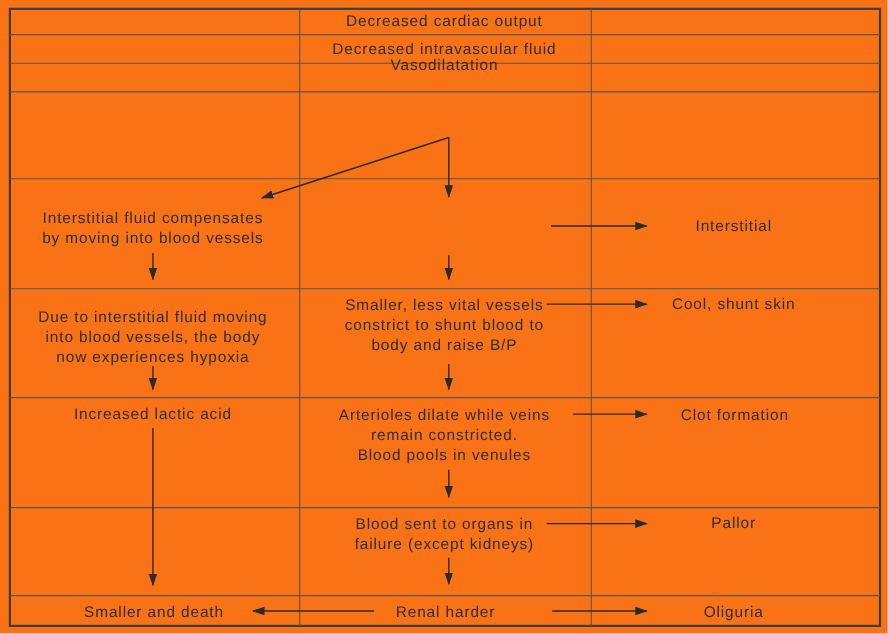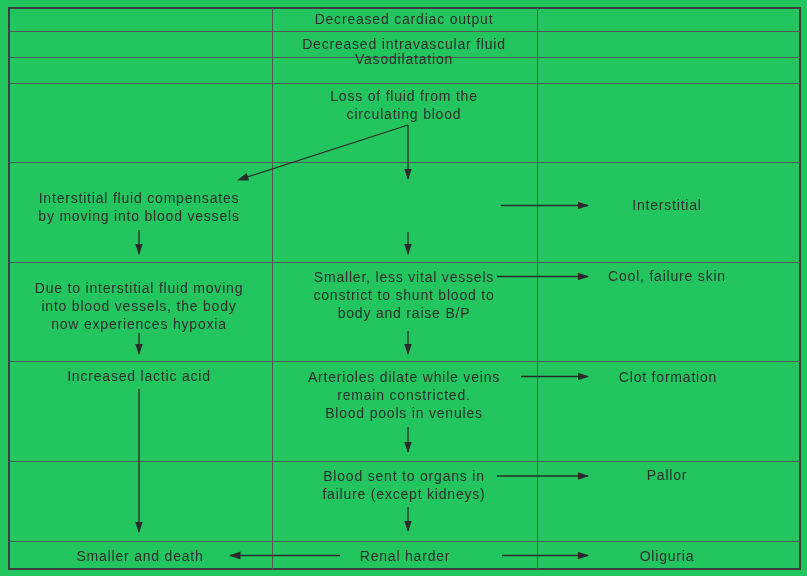--- a/index.html
+++ b/index.html
@@ -1,20 +1,20 @@
 <!DOCTYPE html>
 <html><head>
 <meta charset="utf-8">
 <style>
   html, body { margin: 0; padding: 0; background: #ffffff; }
   .canvas {
     position: relative;
     width: 807px;
     height: 576px;
-    background: #22c55e;
+    background: #f97316;
     font-family: "Liberation Sans", sans-serif;
     color: #2e2e2e;
     overflow: hidden;
   }
   svg.layer {
     position: absolute;
     left: 0; top: 0;
     width: 807px; height: 576px;
   }
   .grid-line { stroke: #565656; stroke-width: 1; }
@@ -71,32 +71,30 @@
       <line class="arrow" x1="408" y1="507" x2="408" y2="531" marker-end="url(#ah)"></line>
       <line class="arrow" x1="497" y1="476" x2="588" y2="476" marker-end="url(#ah)"></line>
       <line class="arrow" x1="340" y1="555.5" x2="230" y2="555.5" marker-end="url(#ah)"></line>
       <line class="arrow" x1="502" y1="555.5" x2="588" y2="555.5" marker-end="url(#ah)"></line>
     </g>
   </svg>
 
   <div class="node" style="left:404px; top:10px">Decreased cardiac output</div>
   <div class="node" style="left:404px; top:35px">Decreased intravascular fluid</div>
   <div class="node" style="left:404px; top:50px">Vasodilatation</div>
-  <div class="node" style="left:404px; top:87px">Loss of fluid from the
-circulating blood</div>
   <div class="node" style="left:139px; top:189px">Interstitial fluid compensates
 by moving into blood vessels</div>
   <div class="node" style="left:667px; top:196px">Interstitial</div>
   <div class="node" style="left:139px; top:279px">Due to interstitial fluid moving
 into blood vessels, the body
 now experiences hypoxia</div>
   <div class="node" style="left:404px; top:268px">Smaller, less vital vessels
 constrict to shunt blood to
 body and raise B/P</div>
-  <div class="node" style="left:667px; top:267px">Cool, failure skin</div>
+  <div class="node" style="left:667px; top:267px">Cool, shunt skin</div>
   <div class="node" style="left:139px; top:367px">Increased lactic acid</div>
   <div class="node" style="left:404px; top:368px">Arterioles dilate while veins
 remain constricted.
 Blood pools in venules</div>
   <div class="node" style="left:668px; top:368px">Clot formation</div>
   <div class="node" style="left:404px; top:467px">Blood sent to organs in
 failure (except kidneys)</div>
   <div class="node" style="left:667px; top:466px">Pallor</div>
   <div class="node" style="left:140px; top:547px">Smaller and death</div>
   <div class="node" style="left:405px; top:547px">Renal harder</div>

